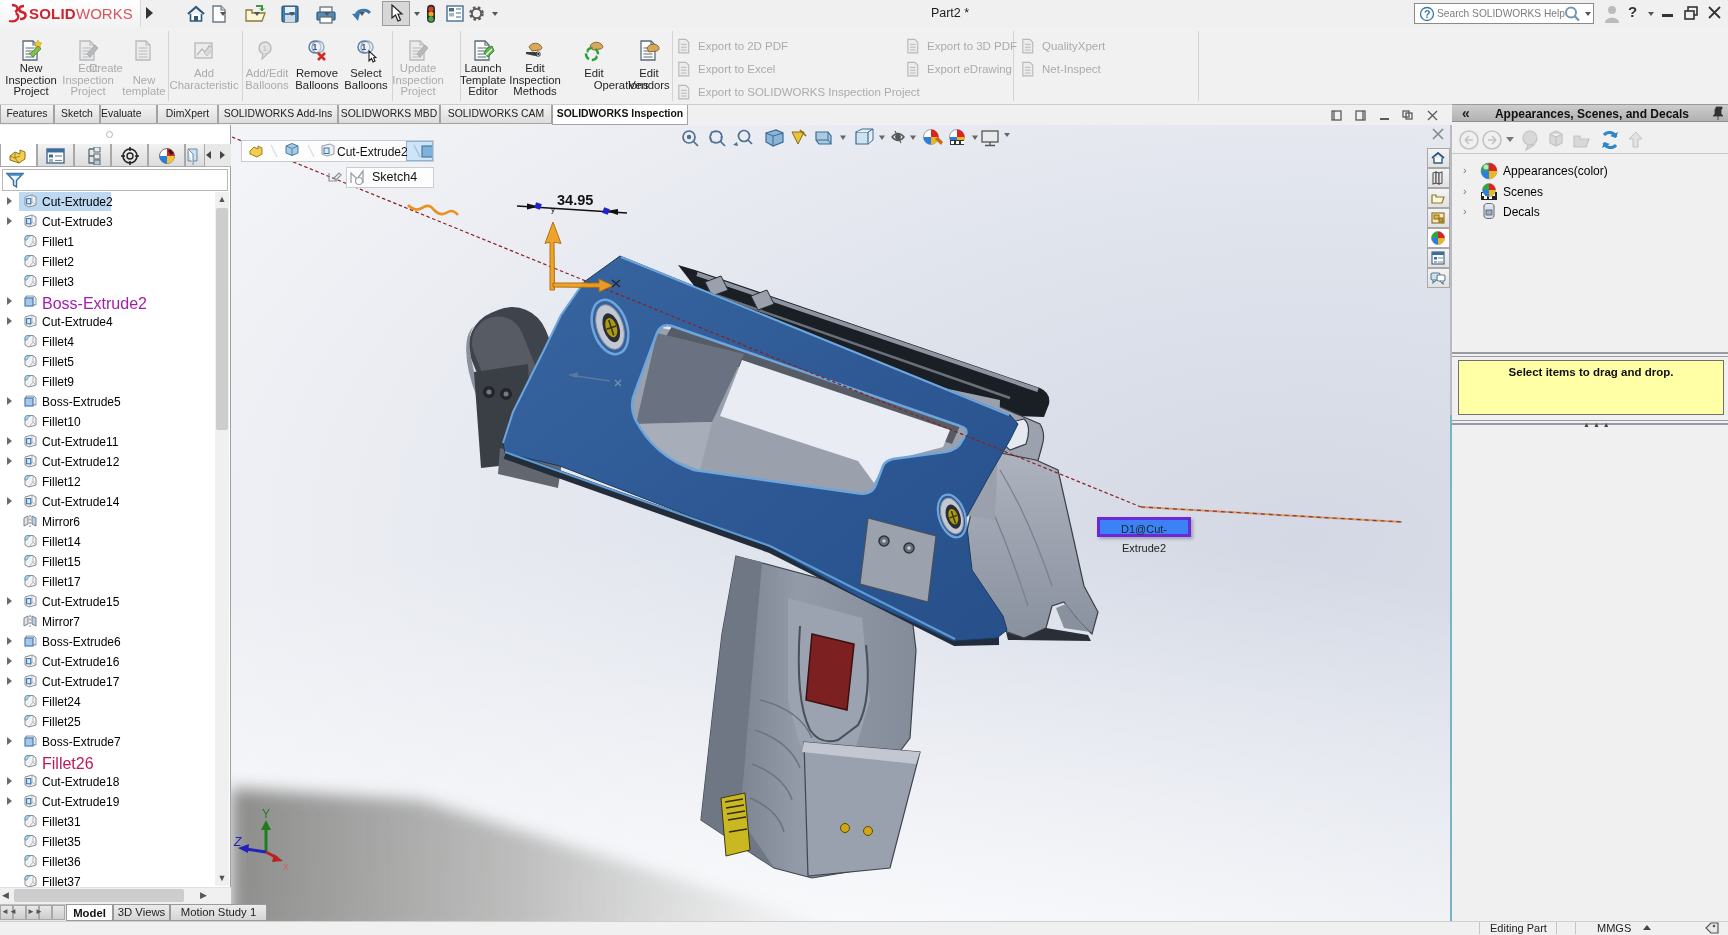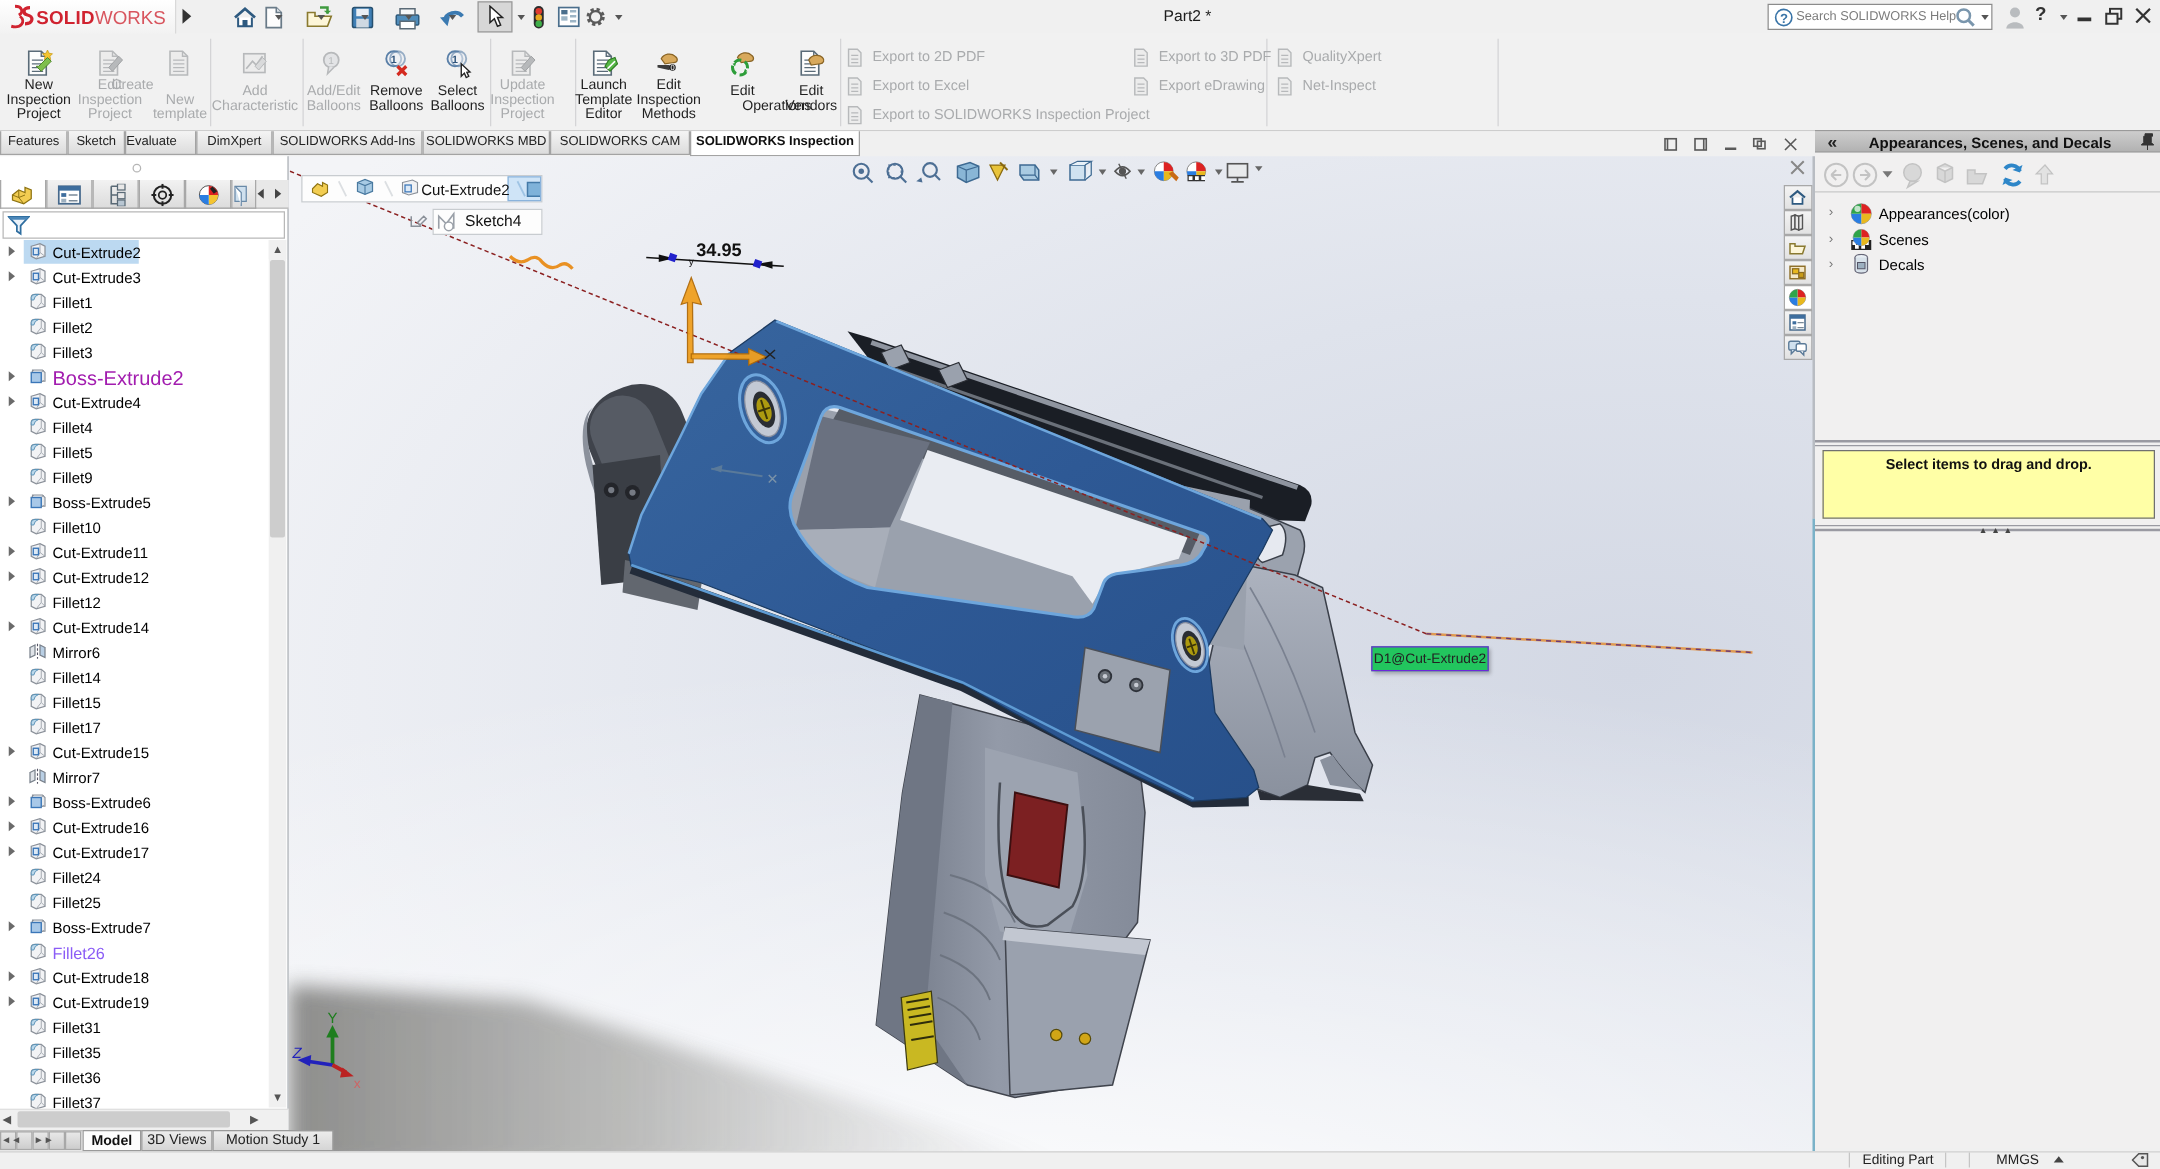--- a/index.html
+++ b/index.html
@@ -525,21 +525,21 @@
     <path d="M4,3 L12,3 L14,5 L14,12 L6,12 L4,10 Z" fill="#e8eaec" stroke="#8a9099" stroke-width="0.9"></path>
     <rect x="3" y="5" width="8" height="8" fill="#a8c8e8" stroke="#3a76b8" stroke-width="1.1"></rect>
     <path d="M3,5 L5,3 M11,5 L13,3 M11,13 L13,11" stroke="#8a9099" stroke-width="0.7"></path>
   </svg>
 <div class="abs" style="left:42px;top:735px;font-size:12px;color:#000;">Boss-Extrude7</div>
 <svg class="abs" style="left:22px;top:753px" width="16" height="16" viewBox="0 0 16 16">
     <path d="M3,5 Q3,2.5 6,2.5 L11,2.5 L14,5 L14,12 L7,14 L3,12 Z" fill="#f2f3f5" stroke="#8a9099" stroke-width="1"></path>
     <path d="M3,5 Q3,2.5 6,2.5 L9,2.5 Q5.5,3.5 5,7 L3,7 Z" fill="#bcd8ea" stroke="#5b93b8" stroke-width="0.8"></path>
     <path d="M11,2.5 L11,9 L14,12 M11,9 L7,14" fill="none" stroke="#9aa0a8" stroke-width="0.7"></path>
   </svg>
-<div class="abs" style="left:42px;top:755px;font-size:13px;color:#8b5cf6;">Fillet26</div>
+<div class="abs" style="left:42px;top:755px;font-size:16px;color:#be185d;">Fillet26</div>
 <div class="abs" style="left:7px;top:777px;width:0;height:0;border-left:5px solid #6a6a6a;border-top:4.5px solid transparent;border-bottom:4.5px solid transparent;"></div>
 <svg class="abs" style="left:22px;top:773px" width="16" height="16" viewBox="0 0 16 16">
     <path d="M3,4 L10,2 L14,4 L14,12 L7,14 L3,12 Z" fill="#f2f3f5" stroke="#8a9099" stroke-width="1"></path>
     <path d="M10,2 L10,9 L14,12 M10,9 L7,14" fill="none" stroke="#9aa0a8" stroke-width="0.7"></path>
     <rect x="4.6" y="5.6" width="4.2" height="5.2" fill="#dce9f6" stroke="#3a76b8" stroke-width="1.1"></rect>
   </svg>
 <div class="abs" style="left:42px;top:775px;font-size:12px;color:#000;">Cut-Extrude18</div>
 <div class="abs" style="left:7px;top:797px;width:0;height:0;border-left:5px solid #6a6a6a;border-top:4.5px solid transparent;border-bottom:4.5px solid transparent;"></div>
 <svg class="abs" style="left:22px;top:793px" width="16" height="16" viewBox="0 0 16 16">
     <path d="M3,4 L10,2 L14,4 L14,12 L7,14 L3,12 Z" fill="#f2f3f5" stroke="#8a9099" stroke-width="1"></path>
@@ -805,21 +805,21 @@
 <rect x="270" y="12" width="14" height="5" fill="#333"></rect>
       <rect x="271" y="13" width="3" height="3" fill="#fff"></rect>
       <rect x="276" y="13" width="3" height="3" fill="#fff"></rect>
       <rect x="281" y="13" width="3" height="3" fill="#fff"></rect>
 </g>
 <path d="M292,7.5 l3,4.5 3,-4.5 Z" fill="#666"></path>
 <rect x="302" y="3" width="16" height="11" fill="#e8eaec" stroke="#555" stroke-width="1.3"></rect>
     <path d="M310,14 L310,17 M305,17.5 L315,17.5" stroke="#555" stroke-width="1.3"></path>
 </svg>
 <div class="abs" style="left:1004px;top:133px;width:0;height:0;border-top:4px solid #666;border-left:3.5px solid transparent;border-right:3.5px solid transparent;"></div>
-<div class="abs" style="left:1097px;top:517px;width:94px;height:20px;background:#22c55e;border:1px solid #6d28d9;box-shadow:2px 2px 3px rgba(0,0,0,0.25);font-size:11px;color:#222;line-height:19px;text-align:center;">D1@Cut-Extrude2</div>
+<div class="abs" style="left:1097px;top:517px;width:94px;height:20px;background:#3b82f6;border:3px solid #6d28d9;box-shadow:2px 2px 3px rgba(0,0,0,0.25);font-size:11px;color:#222;line-height:19px;text-align:center;">D1@Cut-Extrude2</div>
 <svg class="abs" style="left:1431px;top:128px" width="14" height="12" viewBox="0 0 14 12">
 <path d="M2,1 L12,11 M12,1 L2,11" stroke="#888" stroke-width="1.6"></path>
   </svg>
 <div class="abs" style="left:1427px;top:148px;width:23px;height:20px;background:linear-gradient(#f4f4f4,#e2e2e2);border:1px solid #a8a8a8;"></div>
 <div class="abs" style="left:1427px;top:168px;width:23px;height:20px;background:linear-gradient(#f4f4f4,#e2e2e2);border:1px solid #a8a8a8;"></div>
 <div class="abs" style="left:1427px;top:188px;width:23px;height:20px;background:linear-gradient(#f4f4f4,#e2e2e2);border:1px solid #a8a8a8;"></div>
 <div class="abs" style="left:1427px;top:208px;width:23px;height:20px;background:linear-gradient(#f4f4f4,#e2e2e2);border:1px solid #a8a8a8;"></div>
 <div class="abs" style="left:1427px;top:228px;width:23px;height:20px;background:#ffffff;border:1px solid #a8a8a8;"></div>
 <div class="abs" style="left:1427px;top:248px;width:23px;height:20px;background:linear-gradient(#f4f4f4,#e2e2e2);border:1px solid #a8a8a8;"></div>
 <div class="abs" style="left:1427px;top:268px;width:23px;height:20px;background:linear-gradient(#f4f4f4,#e2e2e2);border:1px solid #a8a8a8;"></div>

